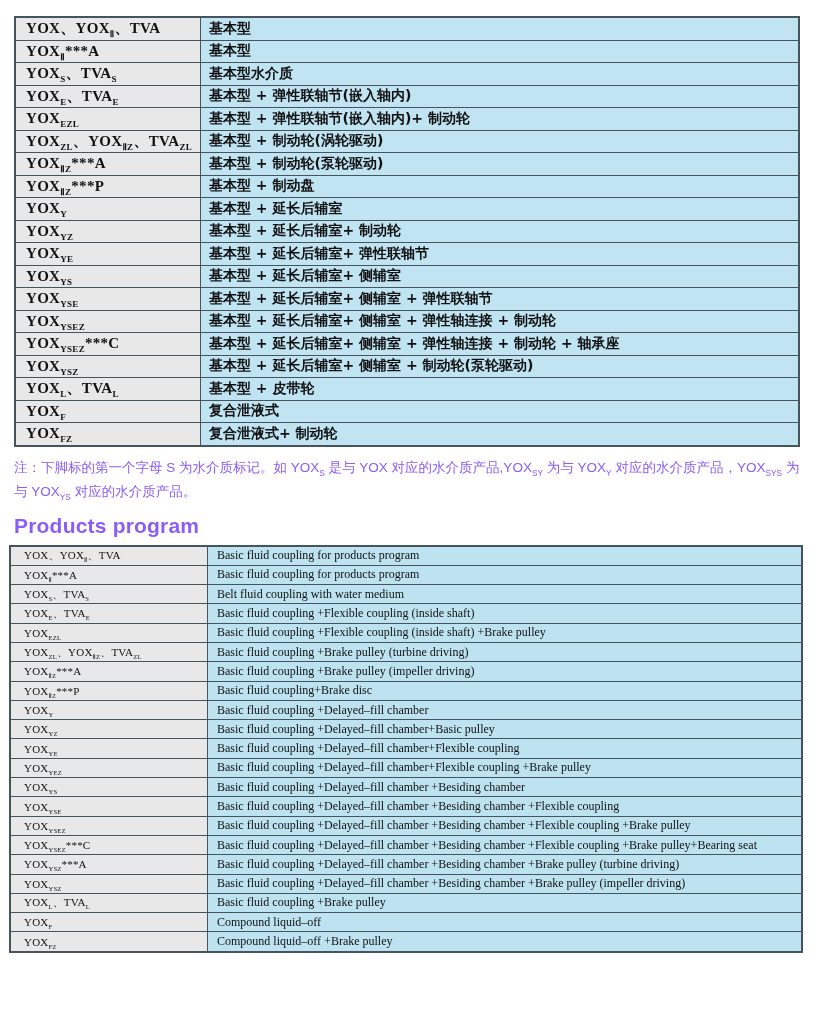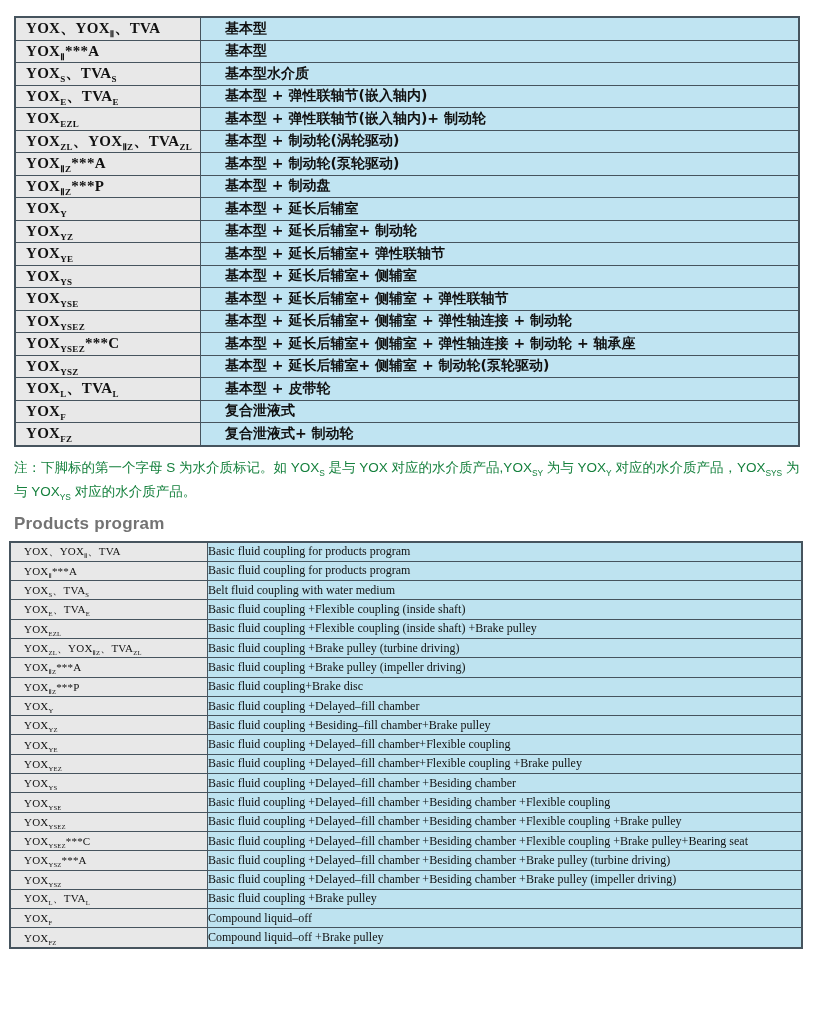--- a/index.html
+++ b/index.html
@@ -14,45 +14,46 @@
   .cn-table{width:786px;margin:16px 0 0 14px;border:2px solid #46545e;}
   .cn-table td{border:1px solid #46545e;height:21.5px;padding:0 4px 0 0;overflow:hidden;white-space:nowrap;}
   .cn-table td.code{
     width:170px;background:#e8e8e8;
     font-family:"Liberation Serif",serif;font-weight:bold;font-size:15px;
     padding-left:10px;letter-spacing:0.3px;
   }
   .cn-table td.desc{
     background:#c0e4f2;
     font-family:"DejaVu Sans",sans-serif;font-weight:bold;font-size:14px;
-    padding-left:24px;
+    padding-left:8px;
   }
   
   .note{
     margin:9px 0 0 14px;width:788px;
-    font-size:13.5px;line-height:24px;color:#15803d;
+    font-size:13.5px;line-height:24px;color:#8b5cf6;
   }
   .note sub{font-size:62%;}
   
   .heading{
     margin:10px 0 0 14px;
-    font-size:17px;font-weight:bold;color:#737373;
+    font-size:21px;font-weight:bold;color:#8b5cf6;
     font-family:"Liberation Sans",sans-serif;letter-spacing:0.2px;
   }
   
   .en-table{width:794px;margin:7px 0 0 9px;border:2px solid #46545e;}
   .en-table td{border:1px solid #46545e;height:18.3px;padding:0 4px 0 0;overflow:hidden;white-space:nowrap;}
   .en-table td.code{
     width:179px;background:#e8e8e8;
     font-family:"Liberation Serif",serif;font-size:11px;
     padding-left:13px;letter-spacing:0.2px;
   }
   .en-table td.desc{
     background:#bee3f0;
     font-family:"Liberation Serif",serif;font-size:12px;
+    padding-left:9px;
   }
 </style>
 </head>
 <body>
 
 <table class="cn-table">
   <tbody>
       <tr>
         <td class="code">YOX、YOX<sub>Ⅱ</sub>、TVA</td>
         <td class="desc">基本型</td>
@@ -169,21 +170,21 @@
       <tr>
         <td class="code">YOX<sub>ⅡZ</sub>***P</td>
         <td class="desc">Basic fluid coupling+Brake disc</td>
       </tr>
       <tr>
         <td class="code">YOX<sub>Y</sub></td>
         <td class="desc">Basic fluid coupling +Delayed–fill chamber</td>
       </tr>
       <tr>
         <td class="code">YOX<sub>YZ</sub></td>
-        <td class="desc">Basic fluid coupling +Besiding–fill chamber+Brake pulley</td>
+        <td class="desc">Basic fluid coupling +Delayed–fill chamber+Basic pulley</td>
       </tr>
       <tr>
         <td class="code">YOX<sub>YE</sub></td>
         <td class="desc">Basic fluid coupling +Delayed–fill chamber+Flexible coupling</td>
       </tr>
       <tr>
         <td class="code">YOX<sub>YEZ</sub></td>
         <td class="desc">Basic fluid coupling +Delayed–fill chamber+Flexible coupling +Brake pulley</td>
       </tr>
       <tr>

